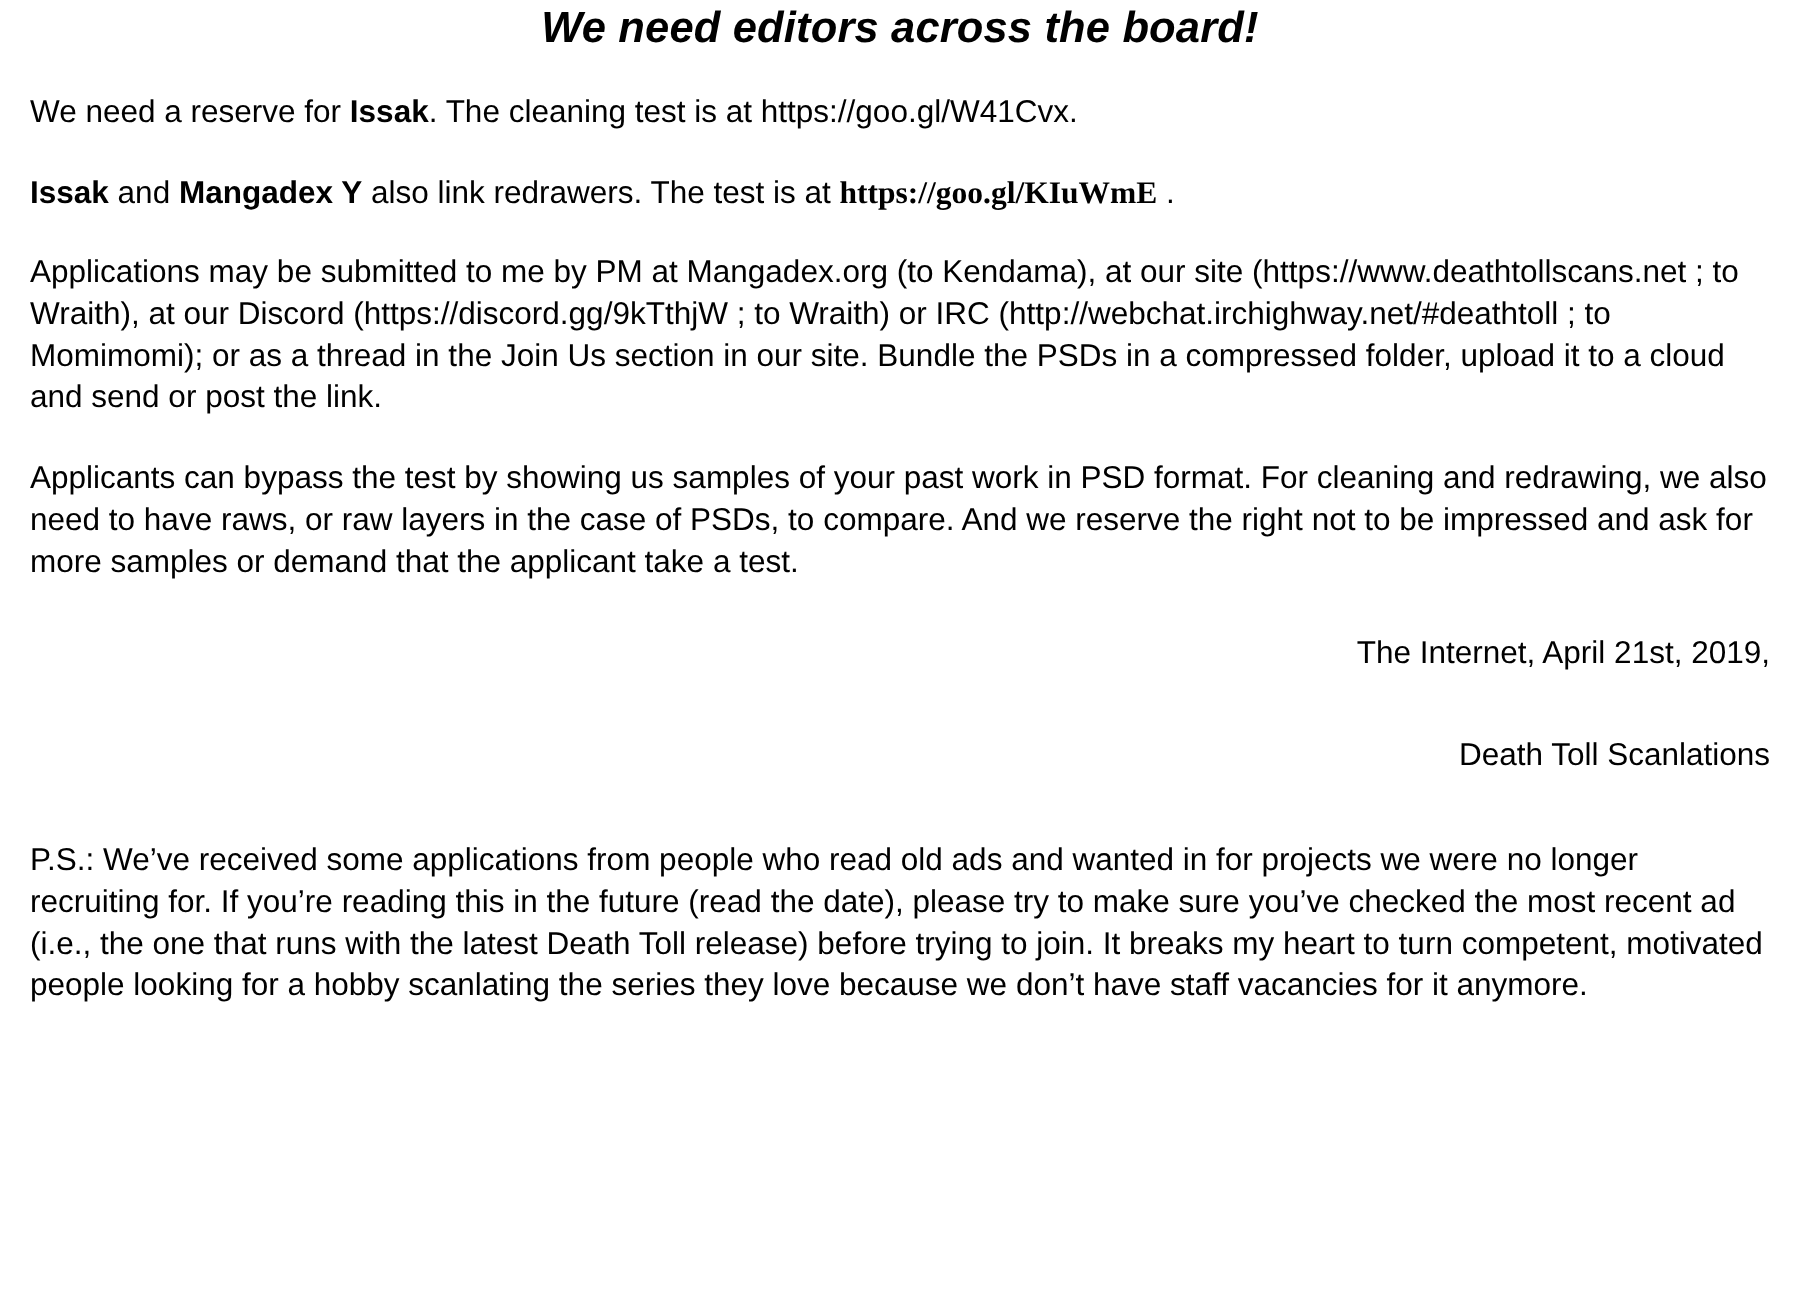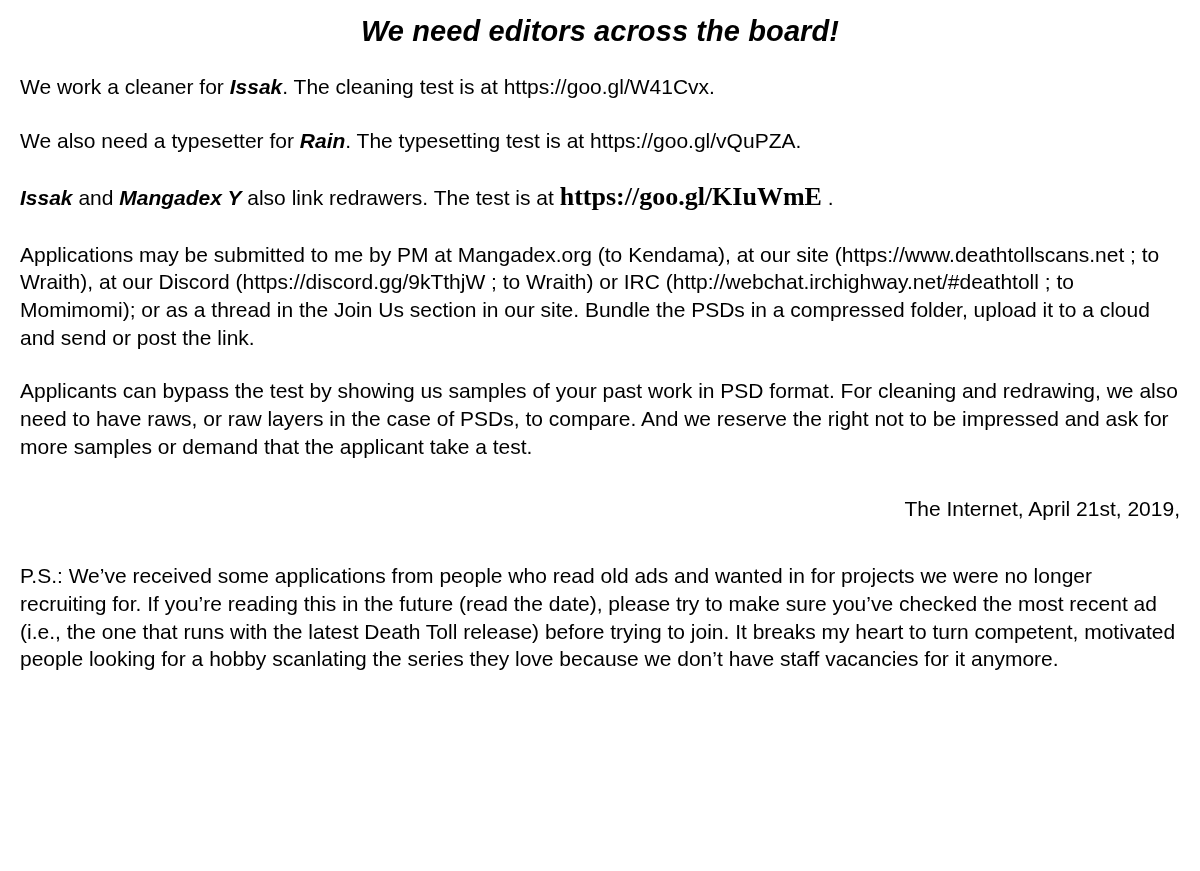--- a/index.html
+++ b/index.html
@@ -11,90 +11,87 @@
     width: 1200px;
     height: 871px;
     font-family: "Liberation Sans", sans-serif;
     color: #000000;
     overflow: hidden;
   }
   .page {
     box-sizing: border-box;
     width: 1200px;
     height: 871px;
-    padding: 14px 20px 10px 20px;
+    padding: 2px 20px 10px 20px;
     background: #ffffff;
   }
   .title {
     text-align: center;
     font-weight: bold;
     font-style: italic;
     font-size: 29px;
     line-height: 1.2;
     margin: 0 0 24px 0;
     letter-spacing: 0.1px;
   }
   p.body {
     font-size: 21px;
     line-height: 1.32;
     margin: 0 0 26px 0;
     text-align: left;
   }
   .b-i {
     font-weight: bold;
-    font-style: italic;
   }
   .serif-link {
     font-family: "Liberation Serif", serif;
     font-weight: bold;
-    font-size: 26px;
+    font-size: 21px;
   }
   .sign-block {
     margin-top: 34px;
     text-align: right;
     font-size: 21px;
     line-height: 1.32;
   }
   .sign-date {
     margin-bottom: 40px;
   }
   .sign-name {
     line-height: 1.35;
   }
   .ps-block {
-    margin-top: 24px;
+    margin-top: 42px;
   }
   .ps-block p.body {
     margin-bottom: 24px;
   }
 </style>
 </head>
 <body>
 
 <div class="page">
 
   <h1 class="title">We need editors across the board!</h1>
 
   <p class="body">
-    <span>We work a cleaner for </span><span class="b-i">Issak</span><span>. The cleaning test is at https://goo.gl/W41Cvx.</span>
+    <span>We need a reserve for </span><span class="b-i">Issak</span><span>. The cleaning test is at https://goo.gl/W41Cvx.</span>
   </p>
 
-  <p class="body">
-    <span>We also need a typesetter for </span><span class="b-i">Rain</span><span>. The typesetting test is at https://goo.gl/vQuPZA.</span>
-  </p>
 
   <p class="body">
     <span class="b-i">Issak</span><span> and </span><span class="b-i">Mangadex Y</span><span> also link redrawers. The test is at </span><span class="serif-link">https://goo.gl/KIuWmE</span><span> .</span>
   </p>
 
   <p class="body">Applications may be submitted to me by PM at Mangadex.org (to Kendama), at our site (https://www.deathtollscans.net ; to Wraith), at our Discord (https://discord.gg/9kTthjW ; to Wraith) or IRC (http://webchat.irchighway.net/#deathtoll ; to Momimomi); or as a thread in the Join Us section in our site. Bundle the PSDs in a compressed folder, upload it to a cloud and send or post the link.</p>
 
   <p class="body">Applicants can bypass the test by showing us samples of your past work in PSD format. For cleaning and redrawing, we also need to have raws, or raw layers in the case of PSDs, to compare. And we reserve the right not to be impressed and ask for more samples or demand that the applicant take a test.</p>
 
   <div class="sign-block">
     <div class="sign-date">The Internet, April 21st, 2019,</div>
+    <div class="sign-name">Death Toll Scanlations</div>
   </div>
 
   <div class="ps-block">
     <p class="body">P.S.: We’ve received some applications from people who read old ads and wanted in for projects we were no longer recruiting for. If you’re reading this in the future (read the date), please try to make sure you’ve checked the most recent ad (i.e., the one that runs with the latest Death Toll release) before trying to join. It breaks my heart to turn competent, motivated people looking for a hobby scanlating the series they love because we don’t have staff vacancies for it anymore.</p>
   </div>
 
 </div>
 
 </body></html>

